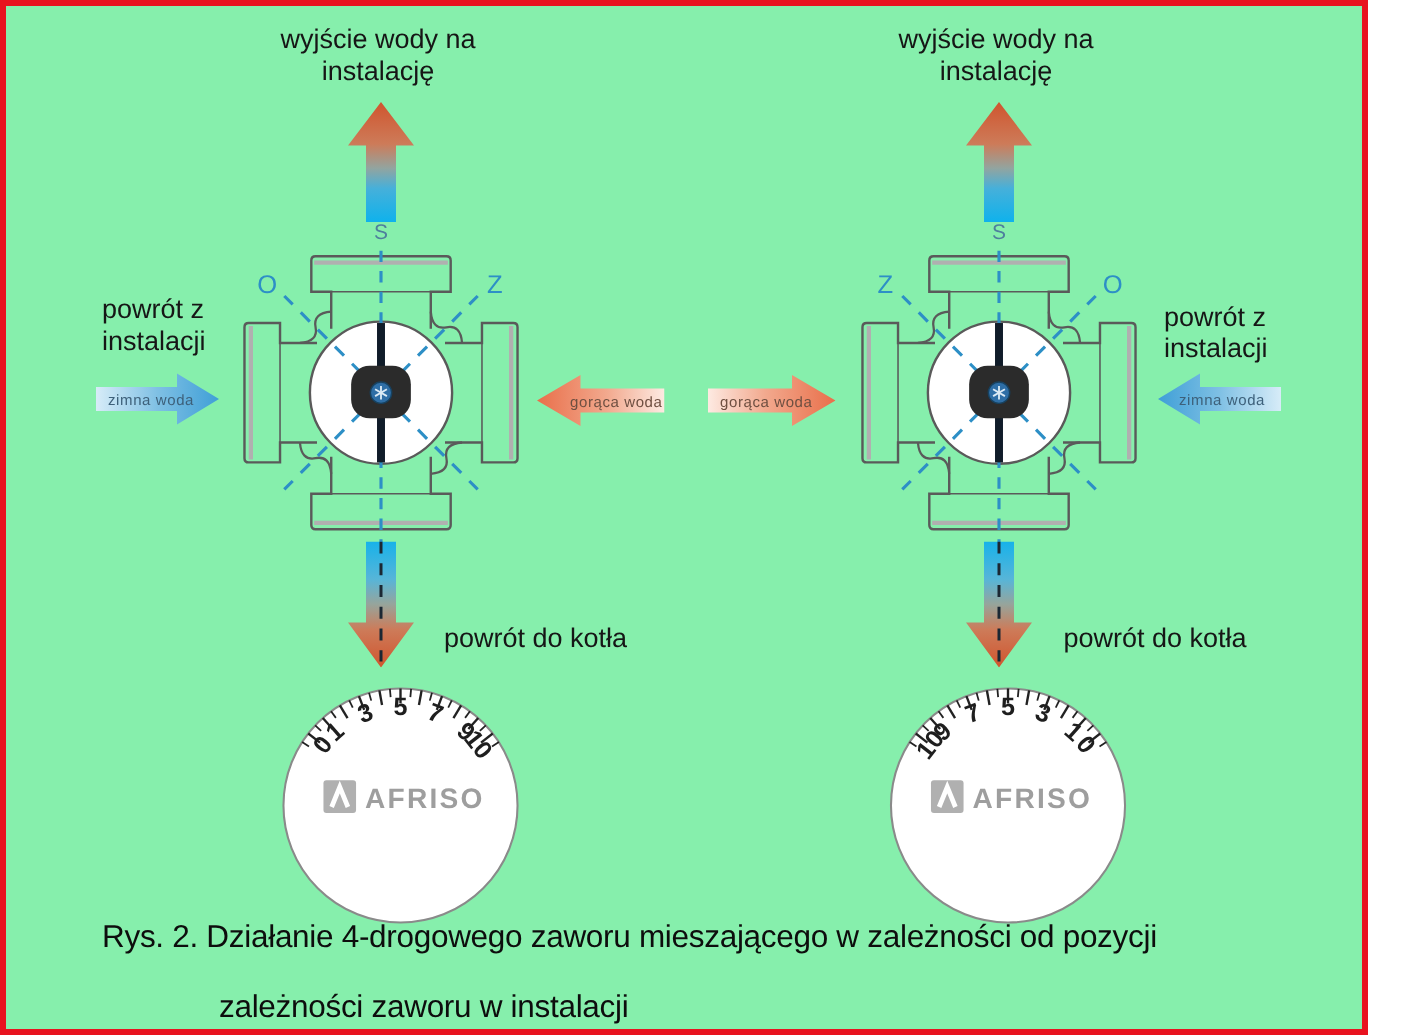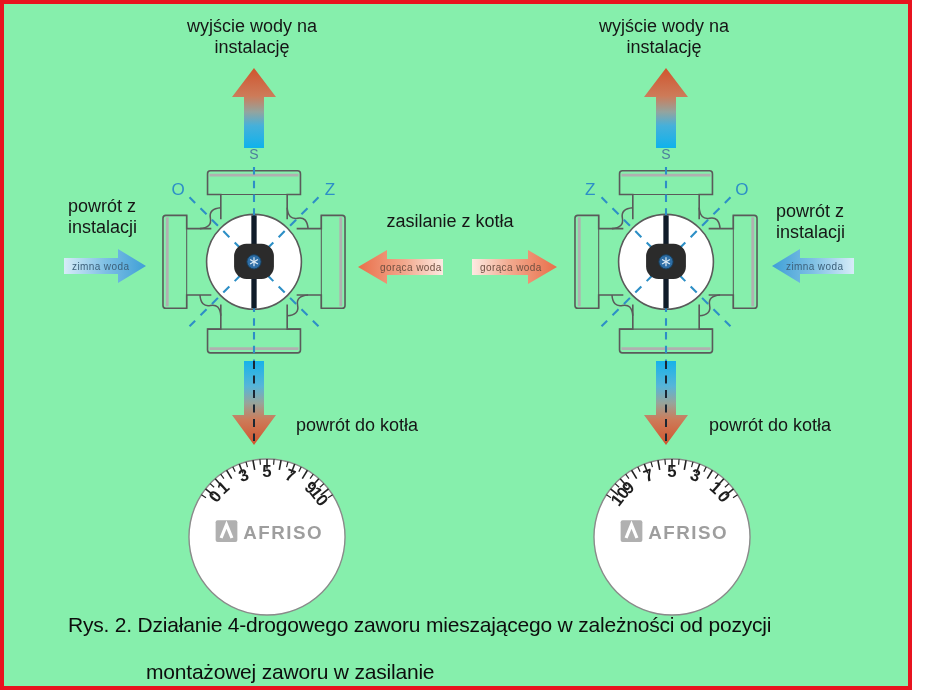--- a/index.html
+++ b/index.html
@@ -148,21 +148,20 @@
       <text class="dial-num" transform="rotate(41.6) translate(0,-61)">9</text>
       <text class="dial-num" transform="rotate(52) translate(0,-61)">10</text>
     </g>
     <g transform="translate(-2,-6)">
       <rect x="-50" y="-11" width="22" height="22" rx="2" fill="#b0b0b0"></rect>
       <path d="M -44.5,7 L -39,-6.5 L -33.5,7" fill="none" stroke="#fff" stroke-width="3.2"></path>
       <text class="brand-txt" x="-22" y="8">AFRISO</text>
     </g>
   </svg>
 
-  <div class="abs lbl center" style="left:361px;top:207px;width:170px;">zasilanie z kotła</div>
 
   <svg class="abs" style="left:354px;top:245px;" width="85" height="36" viewBox="0 0 85 36">
     <defs>
         <linearGradient id="go1" x1="0" y1="0" x2="1" y2="0">
       <stop offset="0" stop-color="#e96f4a"></stop>
           <stop offset=".55" stop-color="#f2a98e"></stop>
       <stop offset="1" stop-color="#fdeae2"></stop>
         </linearGradient>
       </defs>
     <polygon points="0,18 29,1 29,10 85,10 85,26 29,26 29,35" fill="url(#go1)"></polygon>
@@ -306,15 +305,15 @@
       <text class="dial-num" transform="rotate(52) translate(0,-61)">0</text>
     </g>
     <g transform="translate(-2,-6)">
       <rect x="-50" y="-11" width="22" height="22" rx="2" fill="#b0b0b0"></rect>
       <path d="M -44.5,7 L -39,-6.5 L -33.5,7" fill="none" stroke="#fff" stroke-width="3.2"></path>
       <text class="brand-txt" x="-22" y="8">AFRISO</text>
     </g>
   </svg>
 
   <div class="abs cap" style="left:64px;top:609px;">Rys. 2. Działanie 4-drogowego zaworu mieszającego w zależności od pozycji</div>
-  <div class="abs cap" style="left:142px;top:656px;">montażowej zaworu w zasilanie</div>
+  <div class="abs cap" style="left:142px;top:656px;">zależności zaworu w instalacji</div>
 
 </div>
 
 </body></html>

